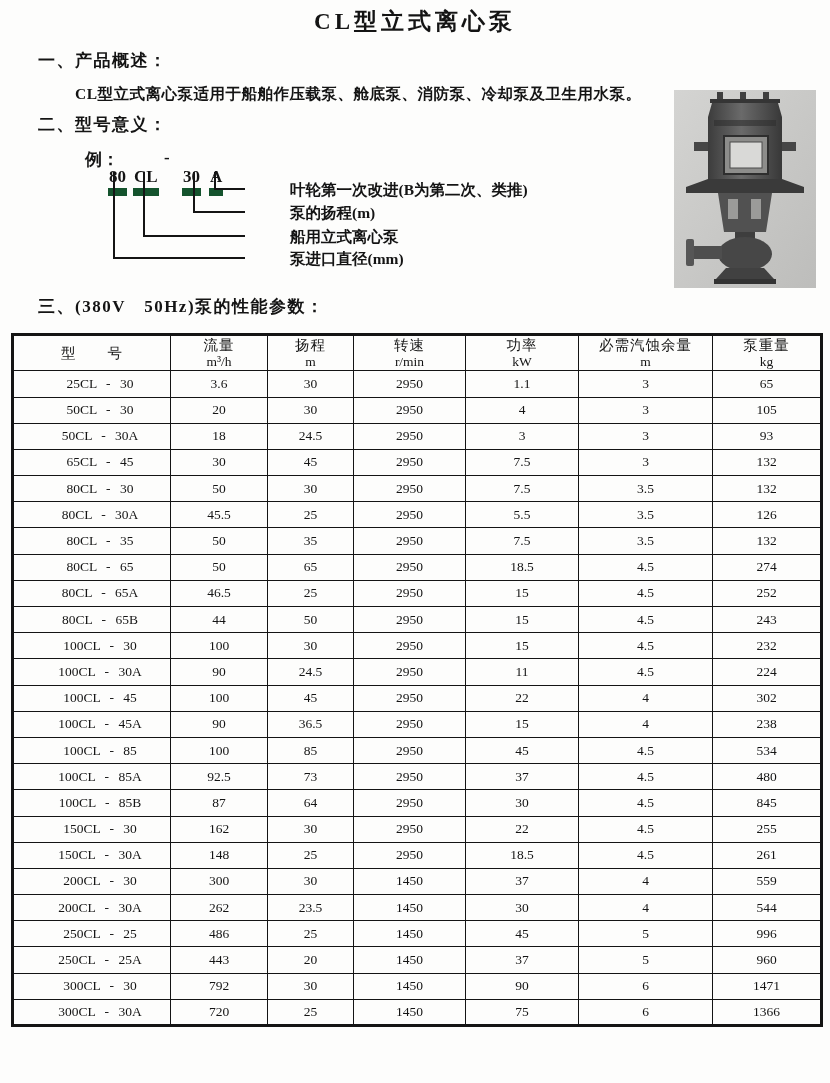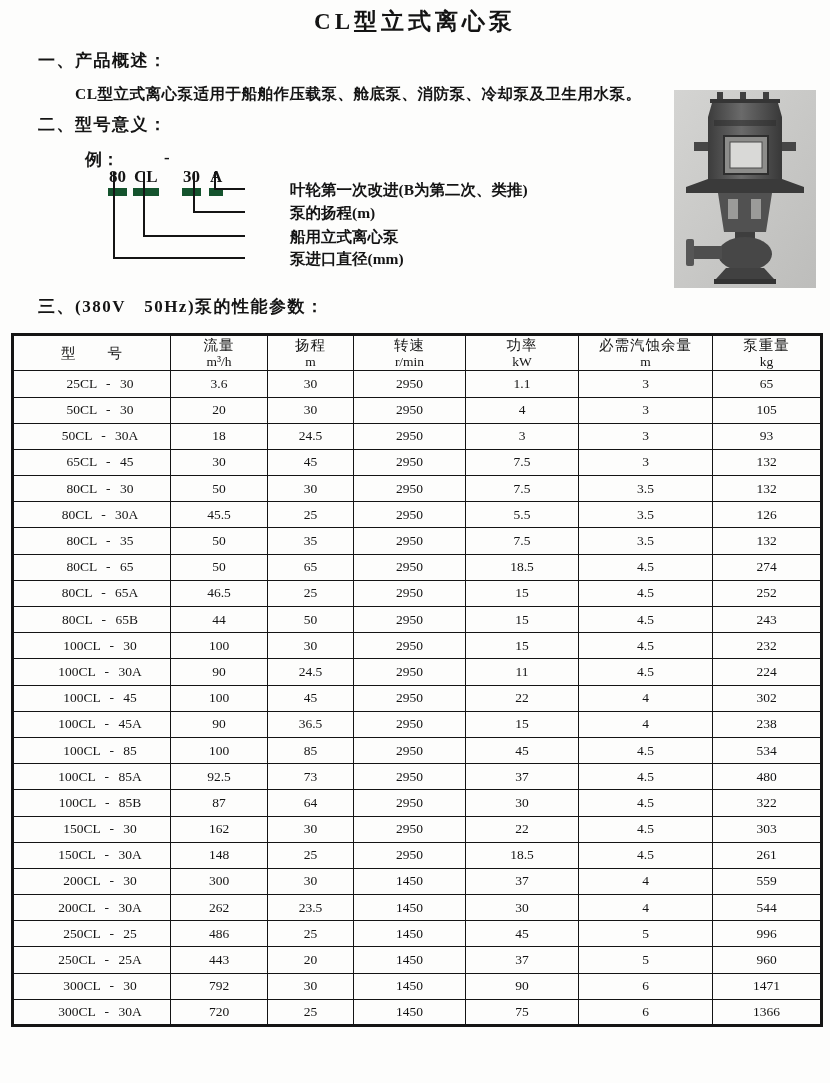--- a/index.html
+++ b/index.html
@@ -323,30 +323,30 @@
         <td class="num-col">4.5</td>
         <td class="num-col">480</td>
       </tr>
       <tr>
         <td class="model-col">100CL - 85B</td>
         <td class="num-col">87</td>
         <td class="num-col">64</td>
         <td class="num-col">2950</td>
         <td class="num-col">30</td>
         <td class="num-col">4.5</td>
-        <td class="num-col">322</td>
+        <td class="num-col">845</td>
       </tr>
       <tr>
         <td class="model-col">150CL - 30</td>
         <td class="num-col">162</td>
         <td class="num-col">30</td>
         <td class="num-col">2950</td>
         <td class="num-col">22</td>
         <td class="num-col">4.5</td>
-        <td class="num-col">303</td>
+        <td class="num-col">255</td>
       </tr>
       <tr>
         <td class="model-col">150CL - 30A</td>
         <td class="num-col">148</td>
         <td class="num-col">25</td>
         <td class="num-col">2950</td>
         <td class="num-col">18.5</td>
         <td class="num-col">4.5</td>
         <td class="num-col">261</td>
       </tr>

